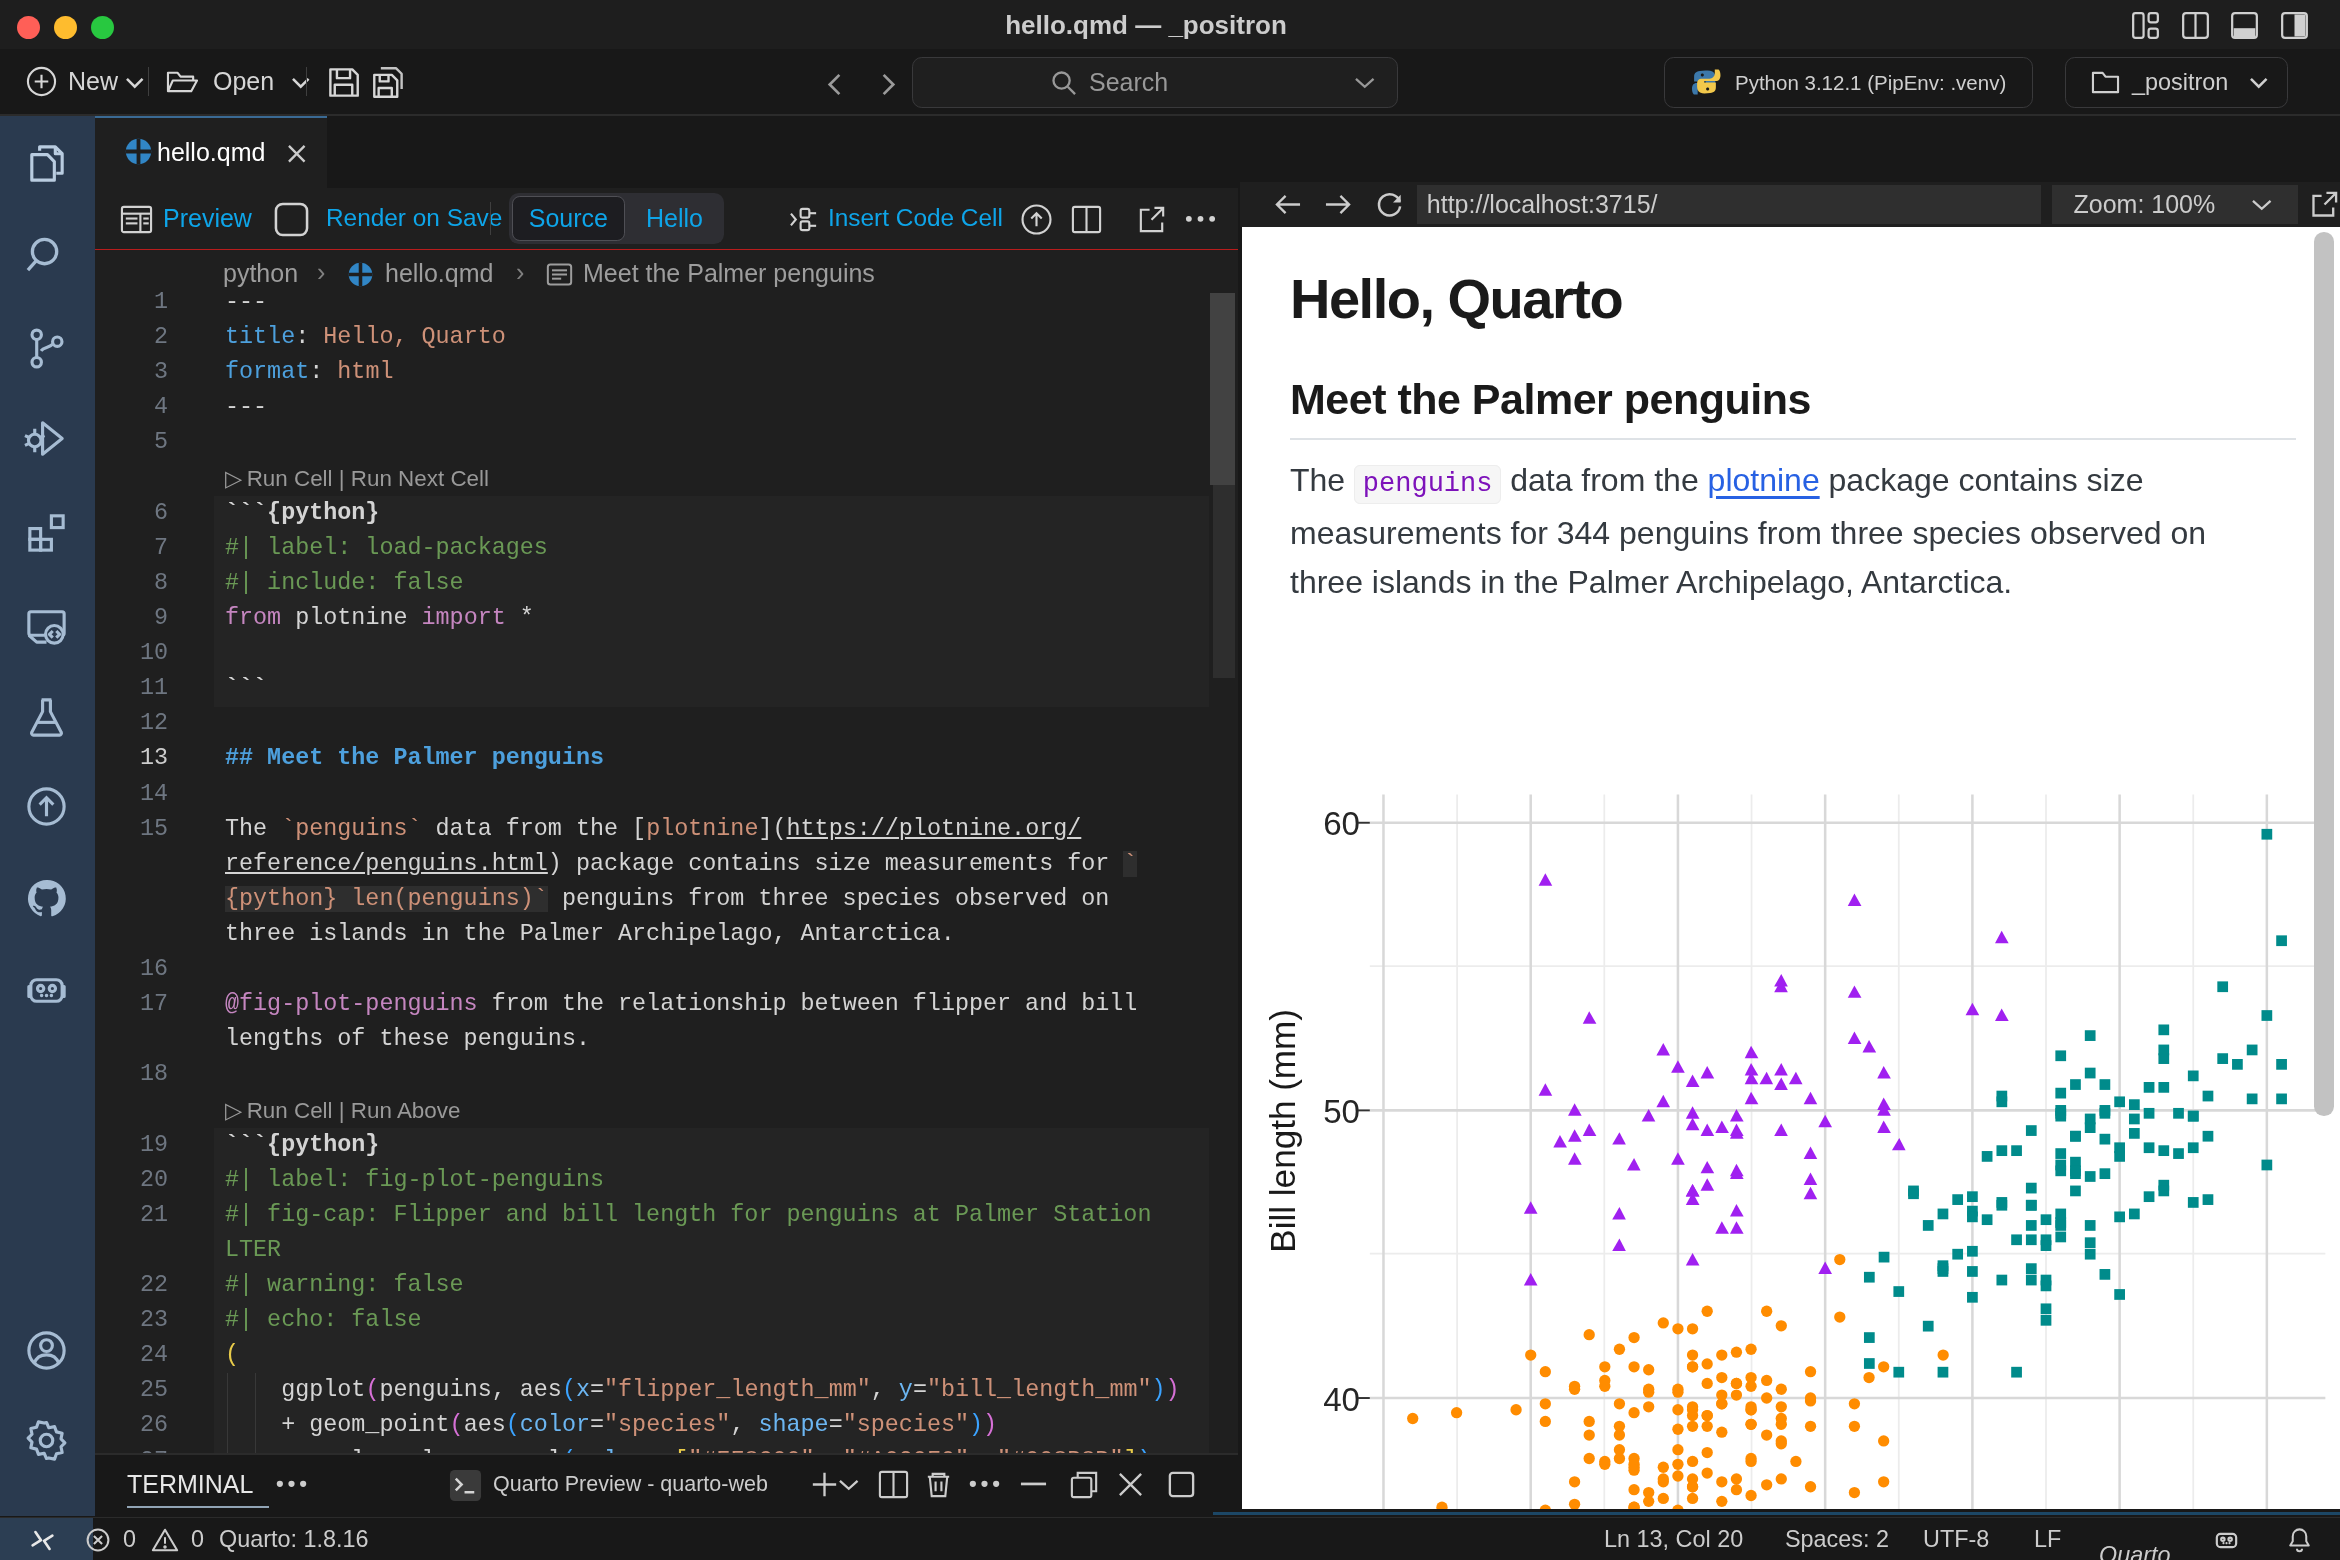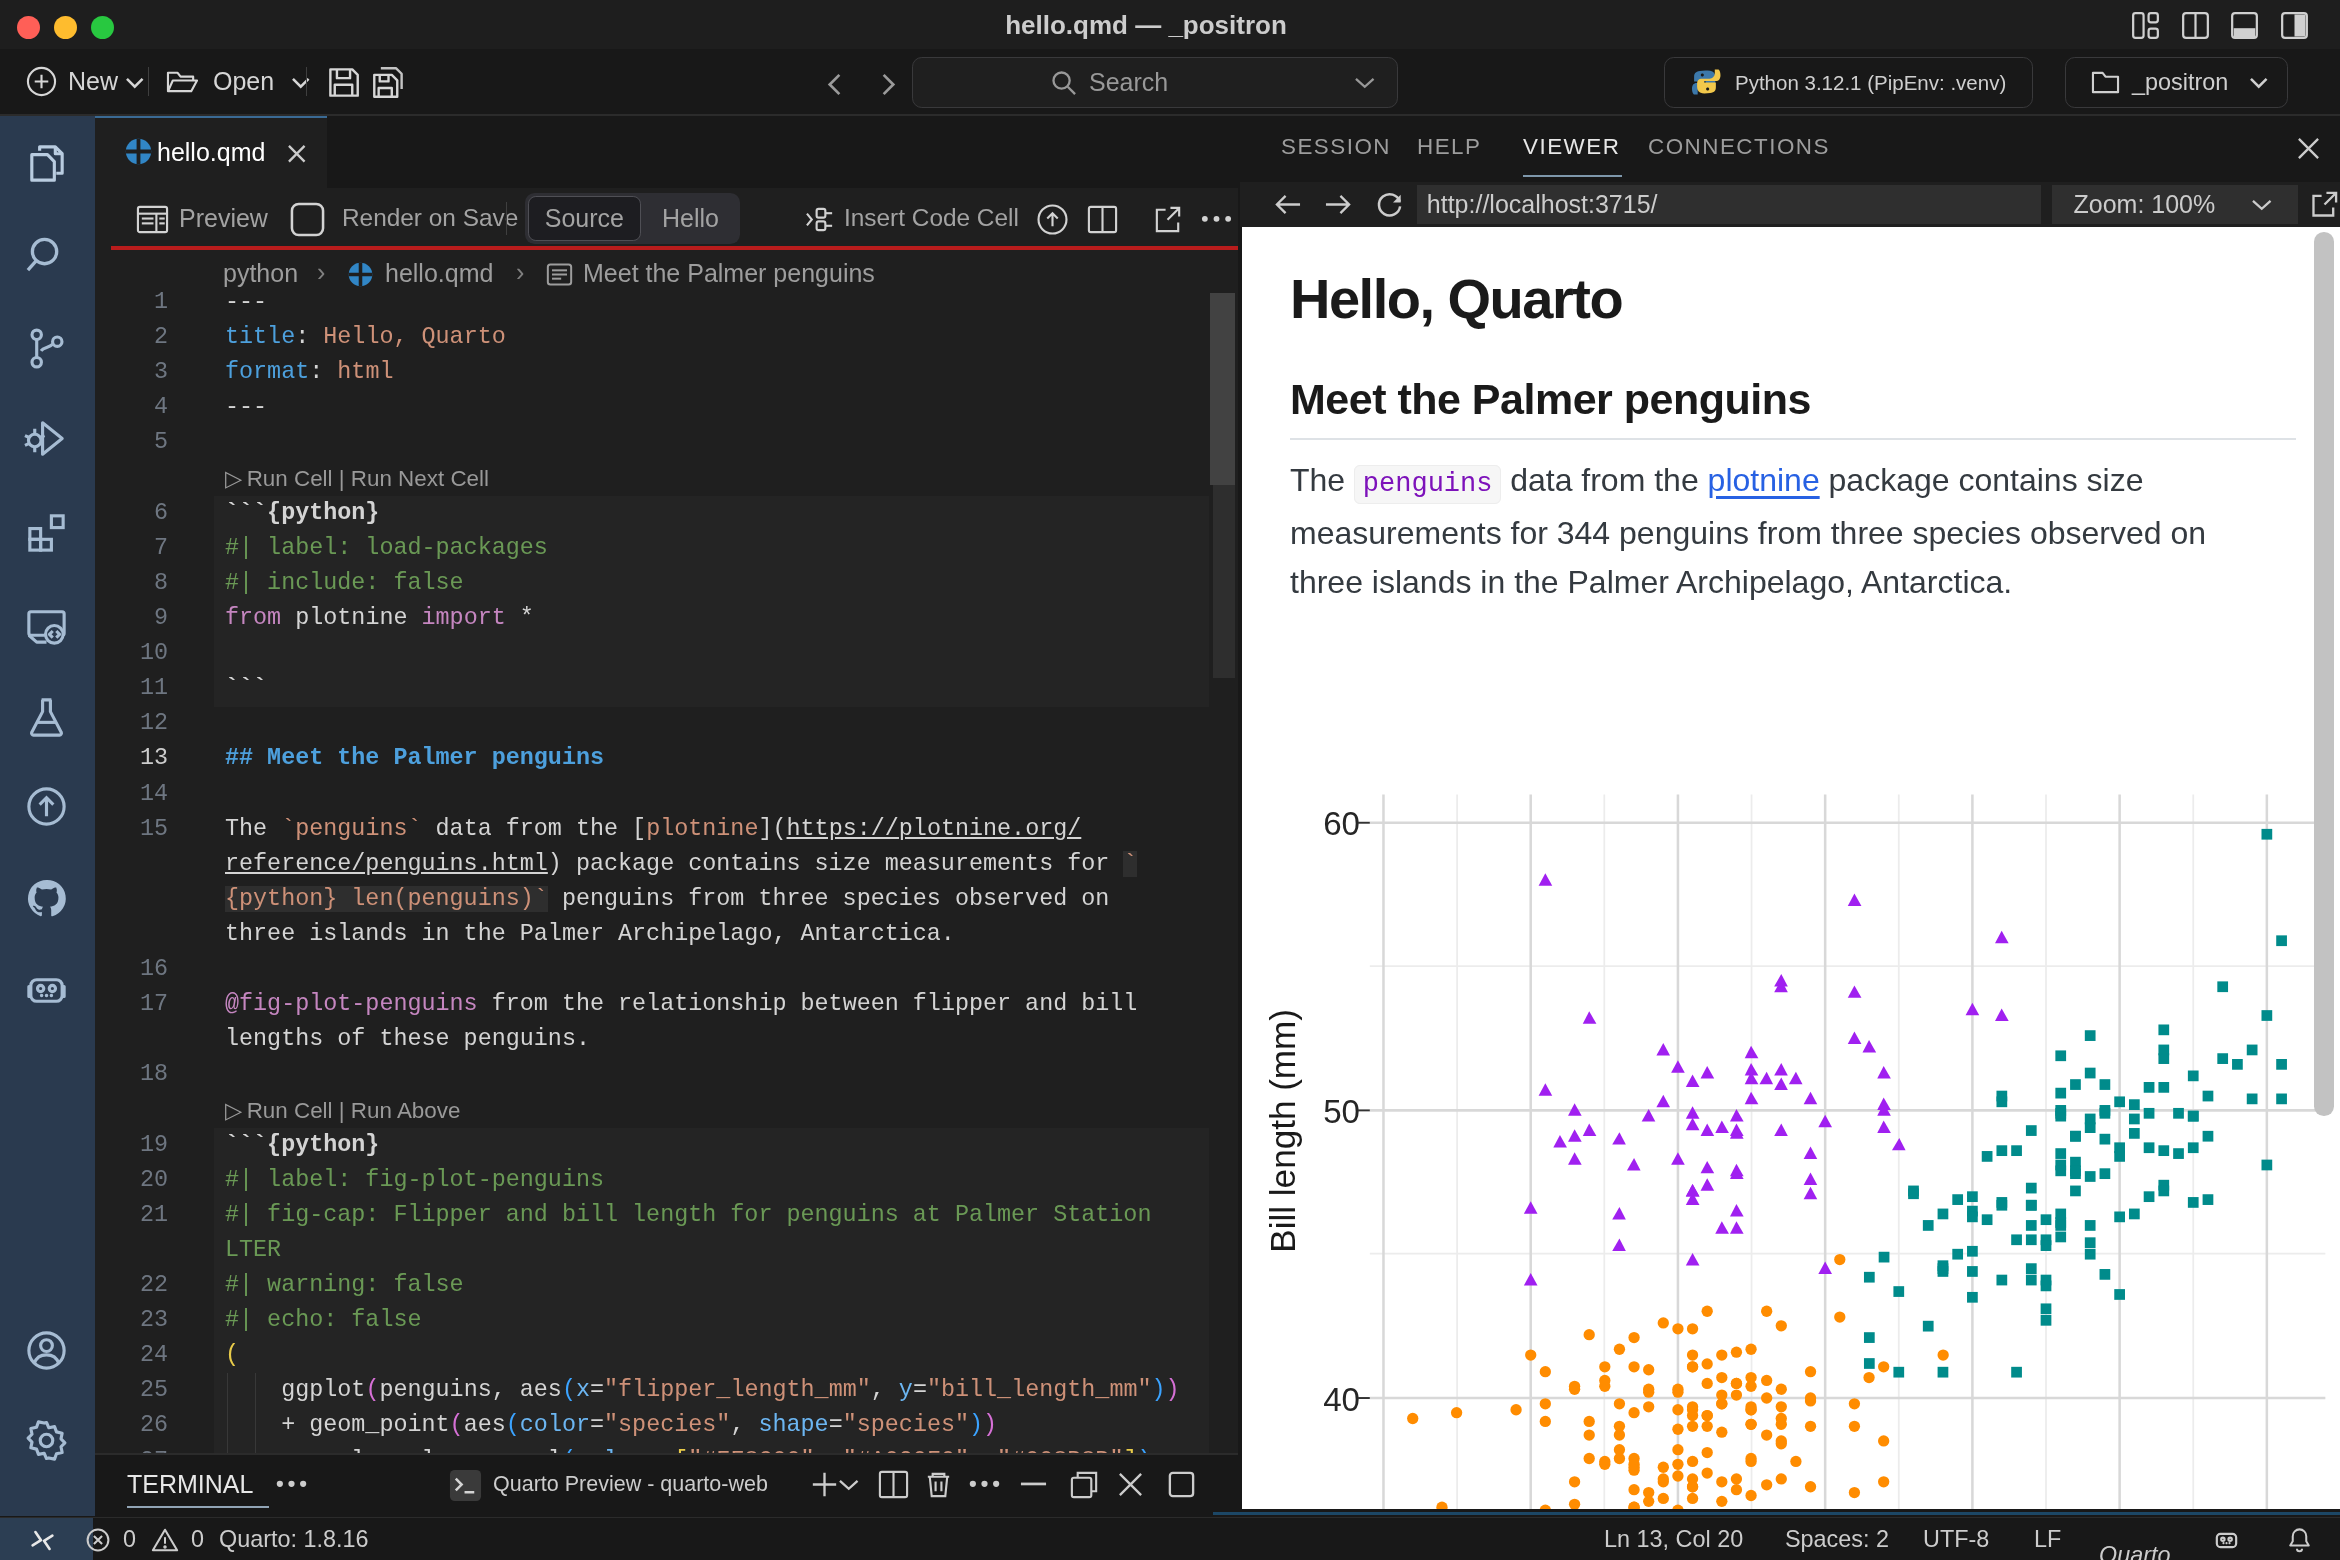--- a/index.html
+++ b/index.html
@@ -21,21 +21,21 @@
   .pillbtn { position:absolute; top:7.8px; height:51px; background:#181818; border:1px solid #39393b; border-radius:9.8px; color:#cfcfcf; line-height:49px; }
 
   
   #activitybar { position:absolute; left:0; top:116px; width:95px; height:1400px; background:#2a3a4f; }
   .aicon { position:absolute; left:23.4px; width:47px; height:47px; }
 
   
   #editor { position:absolute; left:95px; top:116px; width:1143px; height:1337px; background:#1f1f1f; overflow:hidden; }
   #tabbar { position:absolute; left:0; top:0; width:1143px; height:72px; background:#181818; }
   #tab1 { position:absolute; left:0; top:0; width:232px; height:72px; background:#1f1f1f; border-top:2px solid #3a6a94; color:#ffffff; font-size:25px; }
-  #edtoolbar { position:absolute; left:16px; top:72px; width:1143px; height:62px; background:#1f1f1f; border-bottom:4px solid #b91c1c; color:#a3a3a3; font-size:25px; }
+  #edtoolbar { position:absolute; left:0; top:72px; width:1143px; height:62px; background:#1f1f1f; border-bottom:1px solid #b91c1c; color:#0ea5e9; font-size:25px; }
   #breadcrumbs { position:absolute; left:0; top:136px; width:1143px; height:45px; color:#9d9d9d; font-size:25px; }
   #code { position:absolute; left:0; top:169px; width:1143px; height:1157px; font-family:"Liberation Mono", monospace; font-size:23.4px; }
   .cl { position:absolute; height:35px; line-height:35px; white-space:pre; }
   .ln { position:absolute; width:73px; text-align:right; color:#6e7681; height:35px; line-height:35px; font-family:"Liberation Mono", monospace; font-size:23.4px;}
   .cellbg { position:absolute; left:119px; right:29px; background:#242424; }
   .lens { color:#999999; font-size:22.4px; font-family:"Liberation Sans", sans-serif; }
 
   
   #terminal { position:absolute; left:95px; top:1453px; width:1143px; height:63px; background:#181818; border-top:2px solid #2b2b2b; color:#cccccc; font-size:25px; }
 
@@ -448,30 +448,20 @@
       </svg>
     <svg class="abs" style="left:1021px; top:14.6px;" width="29" height="29" viewBox="0 0 15 15">
         <path d="M2 2l11 11M13 2L2 13" stroke="#cccccc" stroke-width="1.2"></path>
       </svg>
     <svg class="abs" style="left:1071px; top:13.7px;" width="31" height="31" viewBox="0 0 16 16">
         <rect x="2" y="2" width="12" height="12" rx="1.5" stroke="#cccccc" stroke-width="1.2" fill="none"></rect>
       </svg>
   </div>
 
   <div id="rpanel">
-    <div id="ptabs">
-      <span class="ptab" style="left:41px;">SESSION</span>
-      <span class="ptab" style="left:177px;">HELP</span>
-      <span class="ptab" style="left:283px; color:#e7e7e7;">VIEWER</span>
-      <div class="abs" style="left:283px; top:59px; width:99px; height:2px; background:#7e97ab;"></div>
-      <span class="ptab" style="left:408px;">CONNECTIONS</span>
-      <svg class="abs" style="left:1056px; top:19.5px;" width="25" height="25" viewBox="0 0 13 13">
-          <path d="M1.5 1.5l10 10M11.5 1.5l-10 10" stroke="#cccccc" stroke-width="1.2"></path>
-        </svg>
-    </div>
     <div id="urlrow">
       <svg class="abs" style="left:33px; top:8.8px;" width="29" height="27" viewBox="0 0 15 14">
           <path d="M14 7H2 M6.5 2.5L2 7l4.5 4.5" stroke="#cccccc" stroke-width="1.2" fill="none"></path>
         </svg>
       <svg class="abs" style="left:84px; top:8.8px;" width="29" height="27" viewBox="0 0 15 14">
           <path d="M1 7h12 M8.5 2.5L13 7l-4.5 4.5" stroke="#cccccc" stroke-width="1.2" fill="none"></path>
         </svg>
       <svg class="abs" style="left:135px; top:7.8px;" width="29" height="29" viewBox="0 0 15 15">
           <path d="M12.8 6a5.5 5.5 0 10.2 2.5" stroke="#cccccc" stroke-width="1.3" fill="none"></path>
           <path d="M13.3 2.5v4h-4z" fill="#cccccc"></path>

